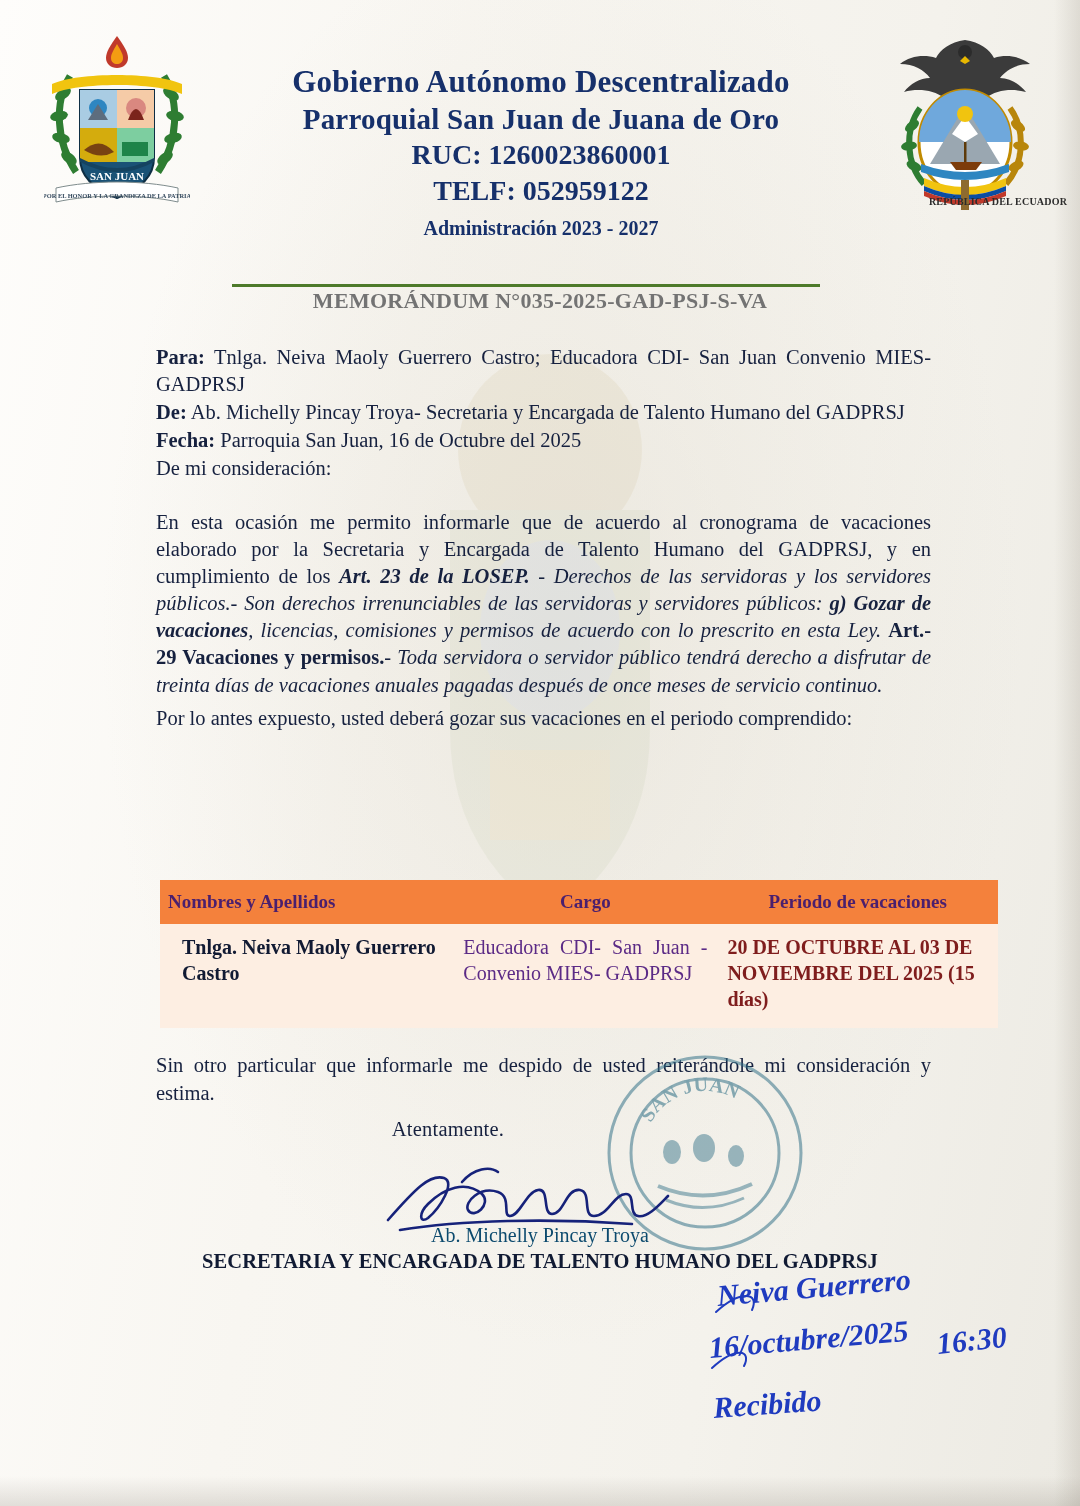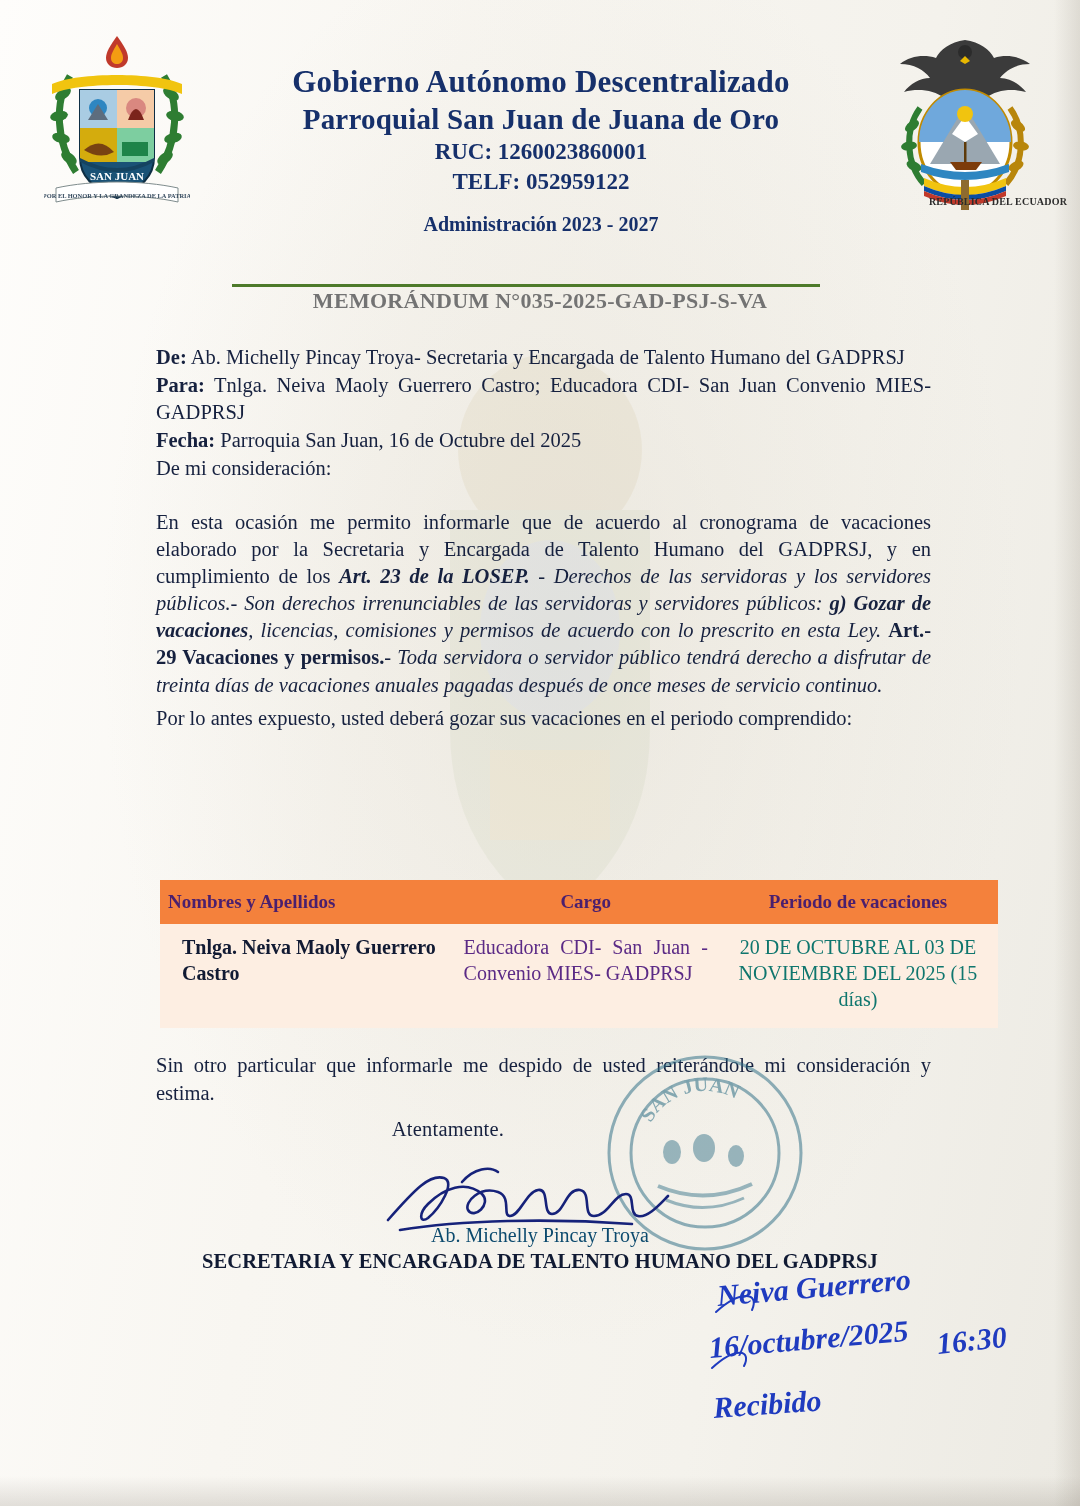--- a/index.html
+++ b/index.html
@@ -99,28 +99,28 @@
     margin-top: 2px;
     white-space: nowrap;
   }
   .head-line3 {
     font-size: 21px;
     font-weight: 700;
     margin-top: 6px;
     line-height: 1.28;
   }
   .head-line4, .head-line5 {
-    font-size: 23px;
+    font-size: 28px;
     font-weight: 700;
     line-height: 1.3;
   }
   .head-line6 {
     font-size: 20px;
     font-weight: 700;
-    margin-top: 14px;
+    margin-top: 5px;
     line-height: 1.3;
   }
   .head-rule {
     position: absolute;
     left: 232px;
     top: 266px;
     width: 588px;
     height: 3px;
     background: #4d7a2a;
   }
@@ -232,23 +232,23 @@
     font-weight: 700;
     padding-left: 22px !important;
     width: 282px;
   }
   .cell-cargo {
     color: #5b2a86;
     text-align: justify;
     width: 262px;
   }
   .cell-periodo {
-    color: #0f766e;
-    text-align: center;
+    color: #7f1d1d;
     width: 276px;
+    font-weight: bold;
   }
 
   
   #seal {
     position: absolute;
     left: 600px;
     top: 1048px;
     width: 210px;
     height: 210px;
     opacity: 0.62;
@@ -397,26 +397,26 @@
         <div class="head-line5">TELF: 052959122</div>
         <div class="head-line6">Administración 2023 - 2027</div>
       </div>
       <div class="head-rule"></div>
     </div>
 
     <div class="memo-title">MEMORÁNDUM N°035-2025-GAD-PSJ-S-VA</div>
 
     <div class="body-col">
       <div class="fld">
+        <b>Para:</b>
+        <span>Tnlga. Neiva Maoly Guerrero Castro; Educadora CDI- San Juan Convenio MIES-GADPRSJ</span>
+      </div>
+      <div class="fld">
         <b>De:</b>
         <span>Ab. Michelly Pincay Troya- Secretaria y Encargada de Talento Humano del GADPRSJ</span>
-      </div>
-      <div class="fld">
-        <b>Para:</b>
-        <span>Tnlga. Neiva Maoly Guerrero Castro; Educadora CDI- San Juan Convenio MIES-GADPRSJ</span>
       </div>
       <div class="fld">
         <b>Fecha:</b>
         <span>Parroquia San Juan, 16 de Octubre del 2025</span>
       </div>
       <div class="fld">De mi consideración:</div>
 
       <div class="para-space"></div>
 
 

